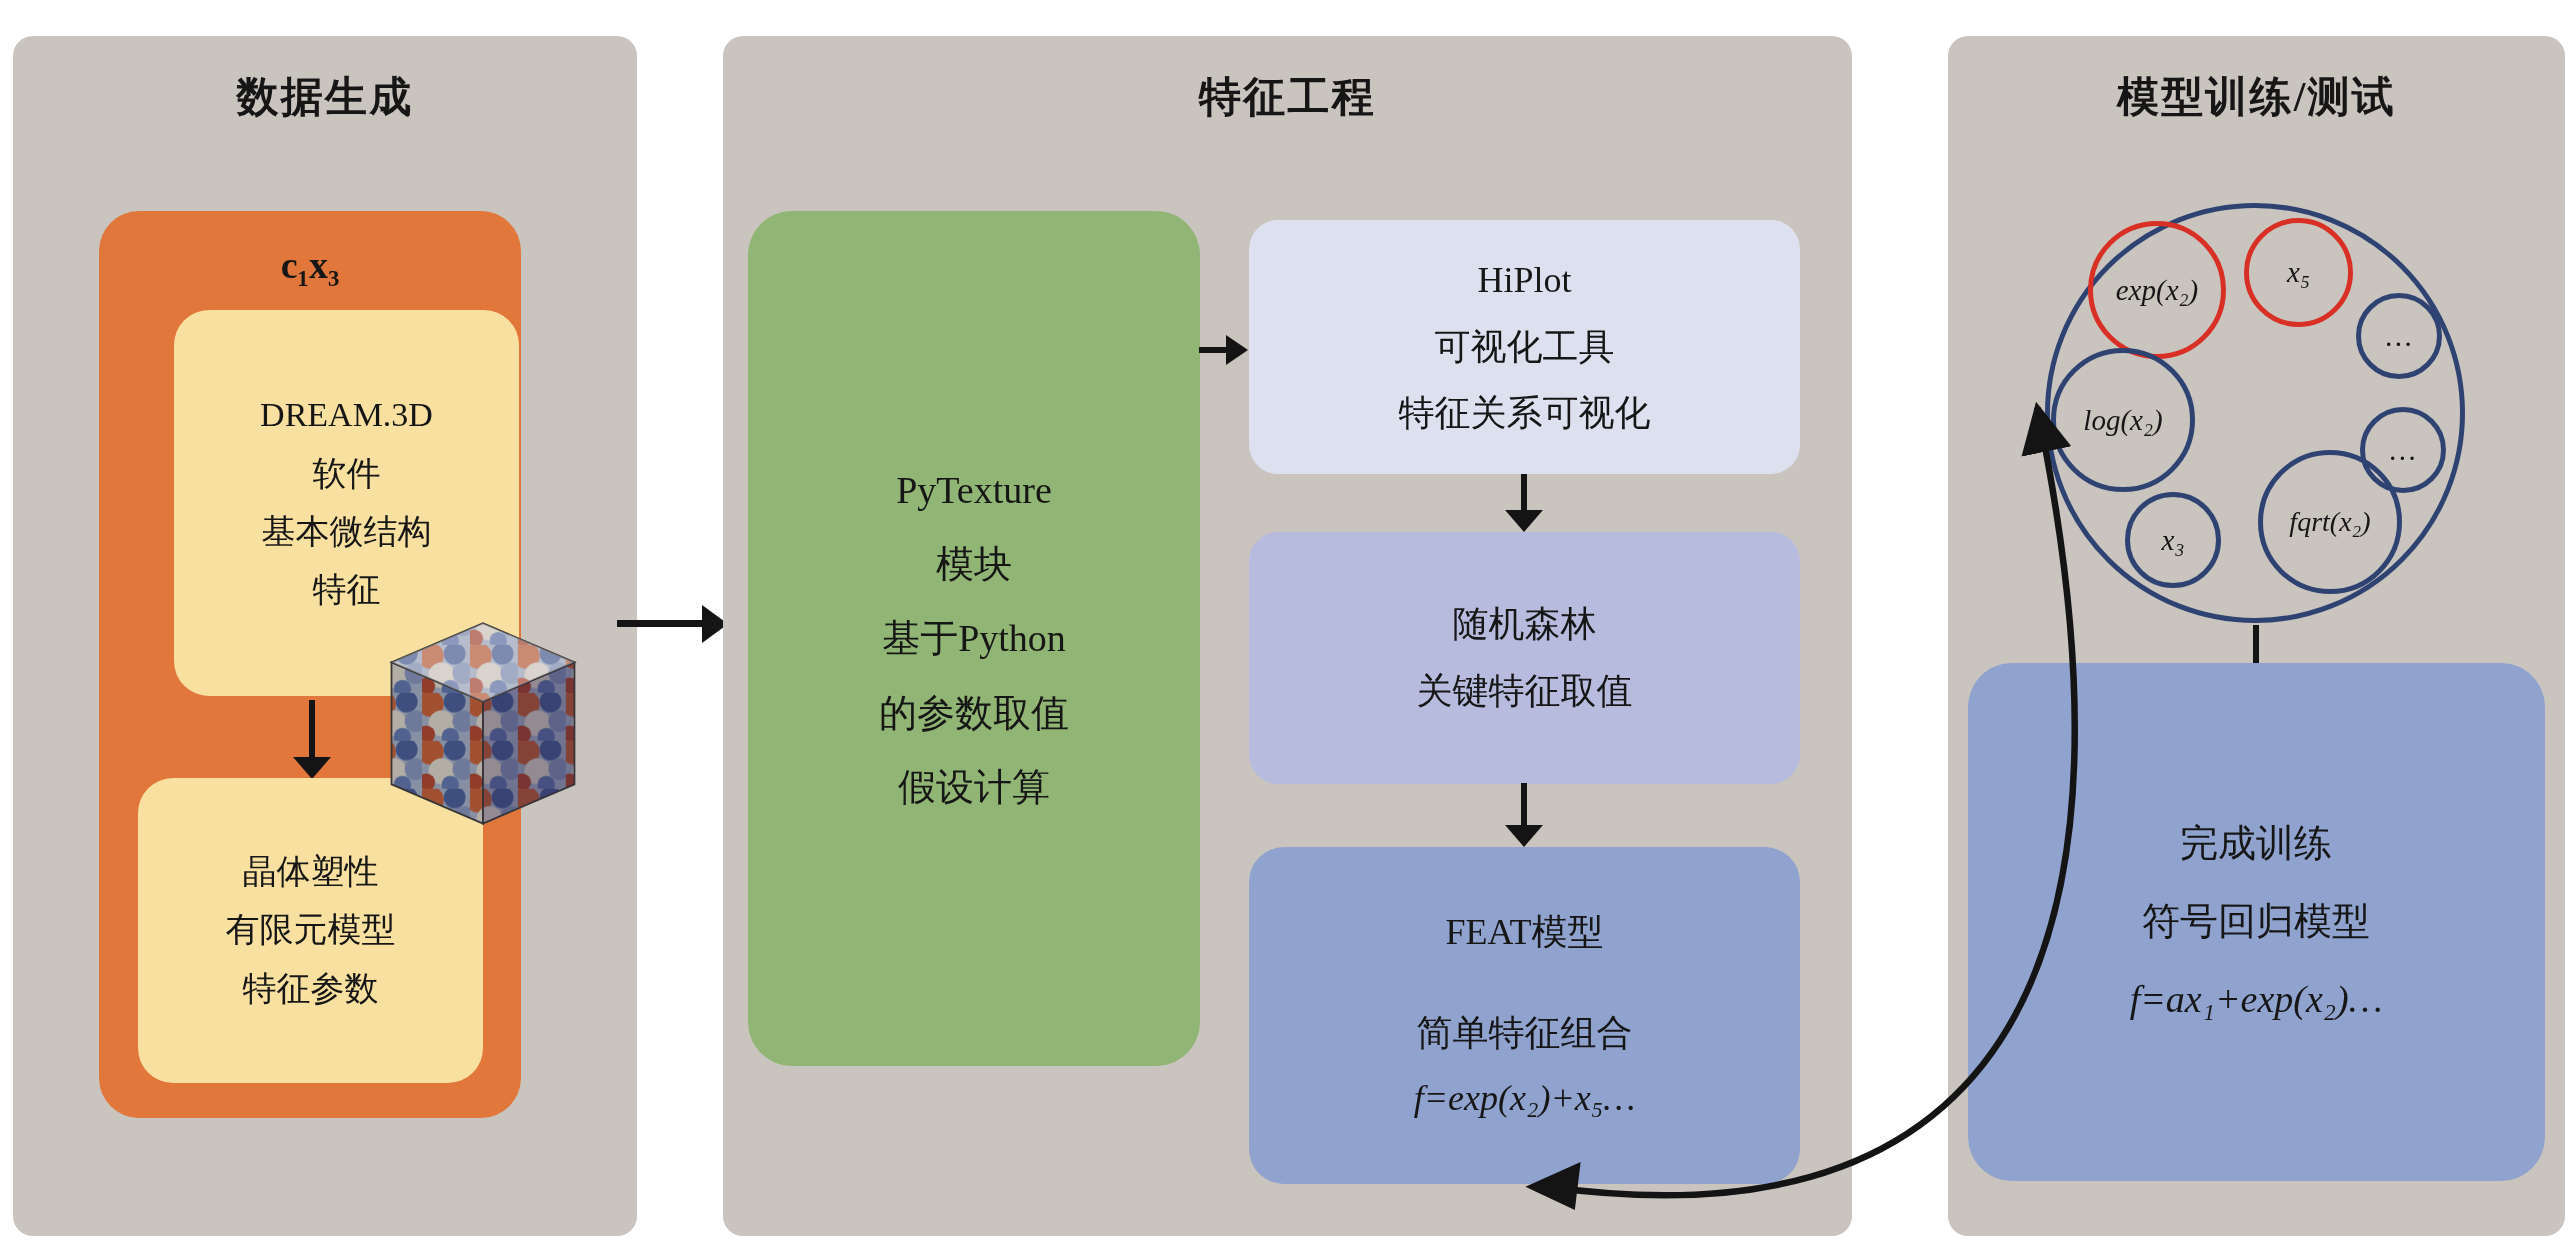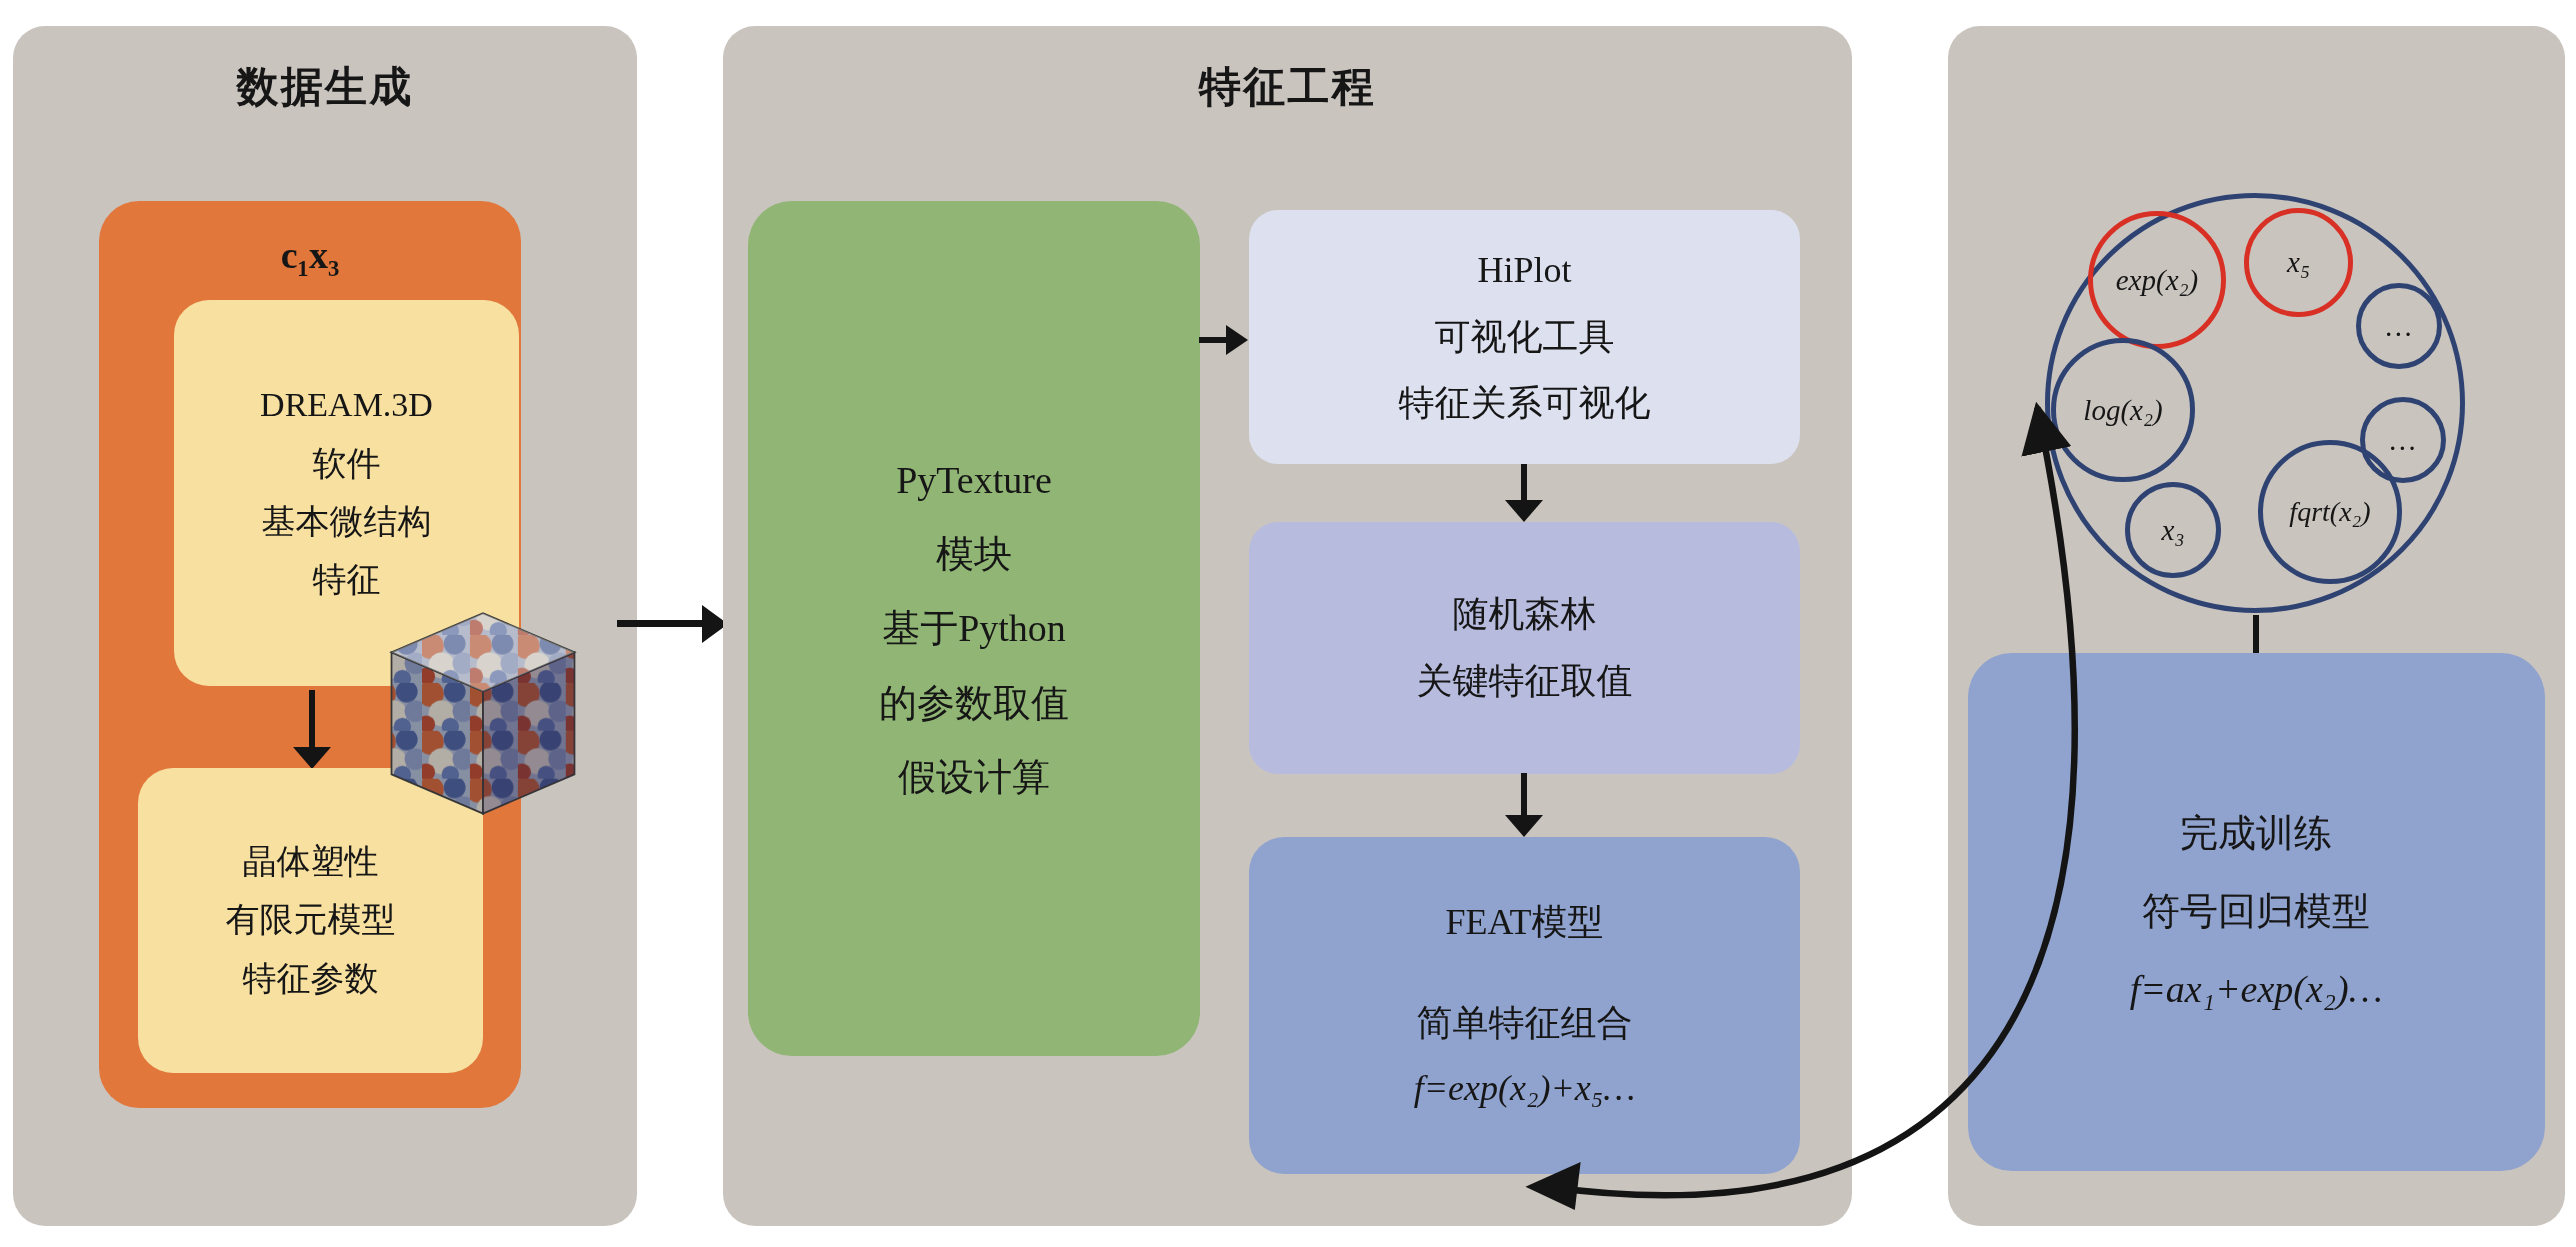--- a/index.html
+++ b/index.html
@@ -1,20 +1,20 @@
 <!DOCTYPE html>
 <html style="--panel-bg: #cac4bf; --orange: #e1773b; --cream: #f7e0a0; --green: #90b574; --box-light: #dde1ef; --box-lavender: #b7bcde; --box-blue: #8fa3ce; --navy: #2f4373; --red: #d93025; --ink: #141414;font-size:11.6px"><head>
 <meta charset="utf-8">
 <style>
   *{box-sizing:border-box;margin:0;padding:0;}
   html,body{background:#ffffff;}
   body{font-family:"Liberation Serif","DejaVu Serif",serif;color:#161616;}
   .canvas{position:relative;width:2576px;height:1248px;background:#fff;overflow:hidden;}
 
-  .panel{position:absolute;top:26px;height:1200px;background:var(--panel-bg);border-radius:32px;}
+  .panel{position:absolute;top:36px;height:1200px;background:var(--panel-bg);border-radius:20px;}
   #panel-left{left:13px;width:624px;}
   #panel-mid{left:723px;width:1129px;padding-left:40px;}
   #panel-right{left:1948px;width:617px;}
   .panel-title{position:absolute;top:33px;left:0;width:100%;text-align:center;font-size:42px;letter-spacing:2.2px;}
 
   
   .orange-box{position:absolute;left:86px;top:175px;width:422px;height:907px;background:var(--orange);border-radius:40px;}
   .orange-title{position:absolute;top:32px;left:0;width:100%;text-align:center;font-size:38px;}
   .cream{position:absolute;left:39px;width:345px;background:var(--cream);border-radius:35px;
          display:flex;flex-direction:column;align-items:center;justify-content:center;
@@ -171,20 +171,21 @@
     </div>
 
     <div class="mid-col-box" id="feat">
       <div class="feat-title">FEAT模型</div>
       <div>简单特征组合</div>
       <div class="formula">f=exp(x₂)+x₅…</div>
     </div>
   </section>
 
   <section class="panel" id="panel-right">
+    <h2 class="panel-title">模型训练/测试</h2>
 
     <div class="cluster"></div>
 
     <div class="bubble red" id="b-exp">
       <span>exp(x₂)</span>
     </div>
     <div class="bubble red" id="b-x5">
       <span>x₅</span>
     </div>
     <div class="bubble" id="b-d1">

